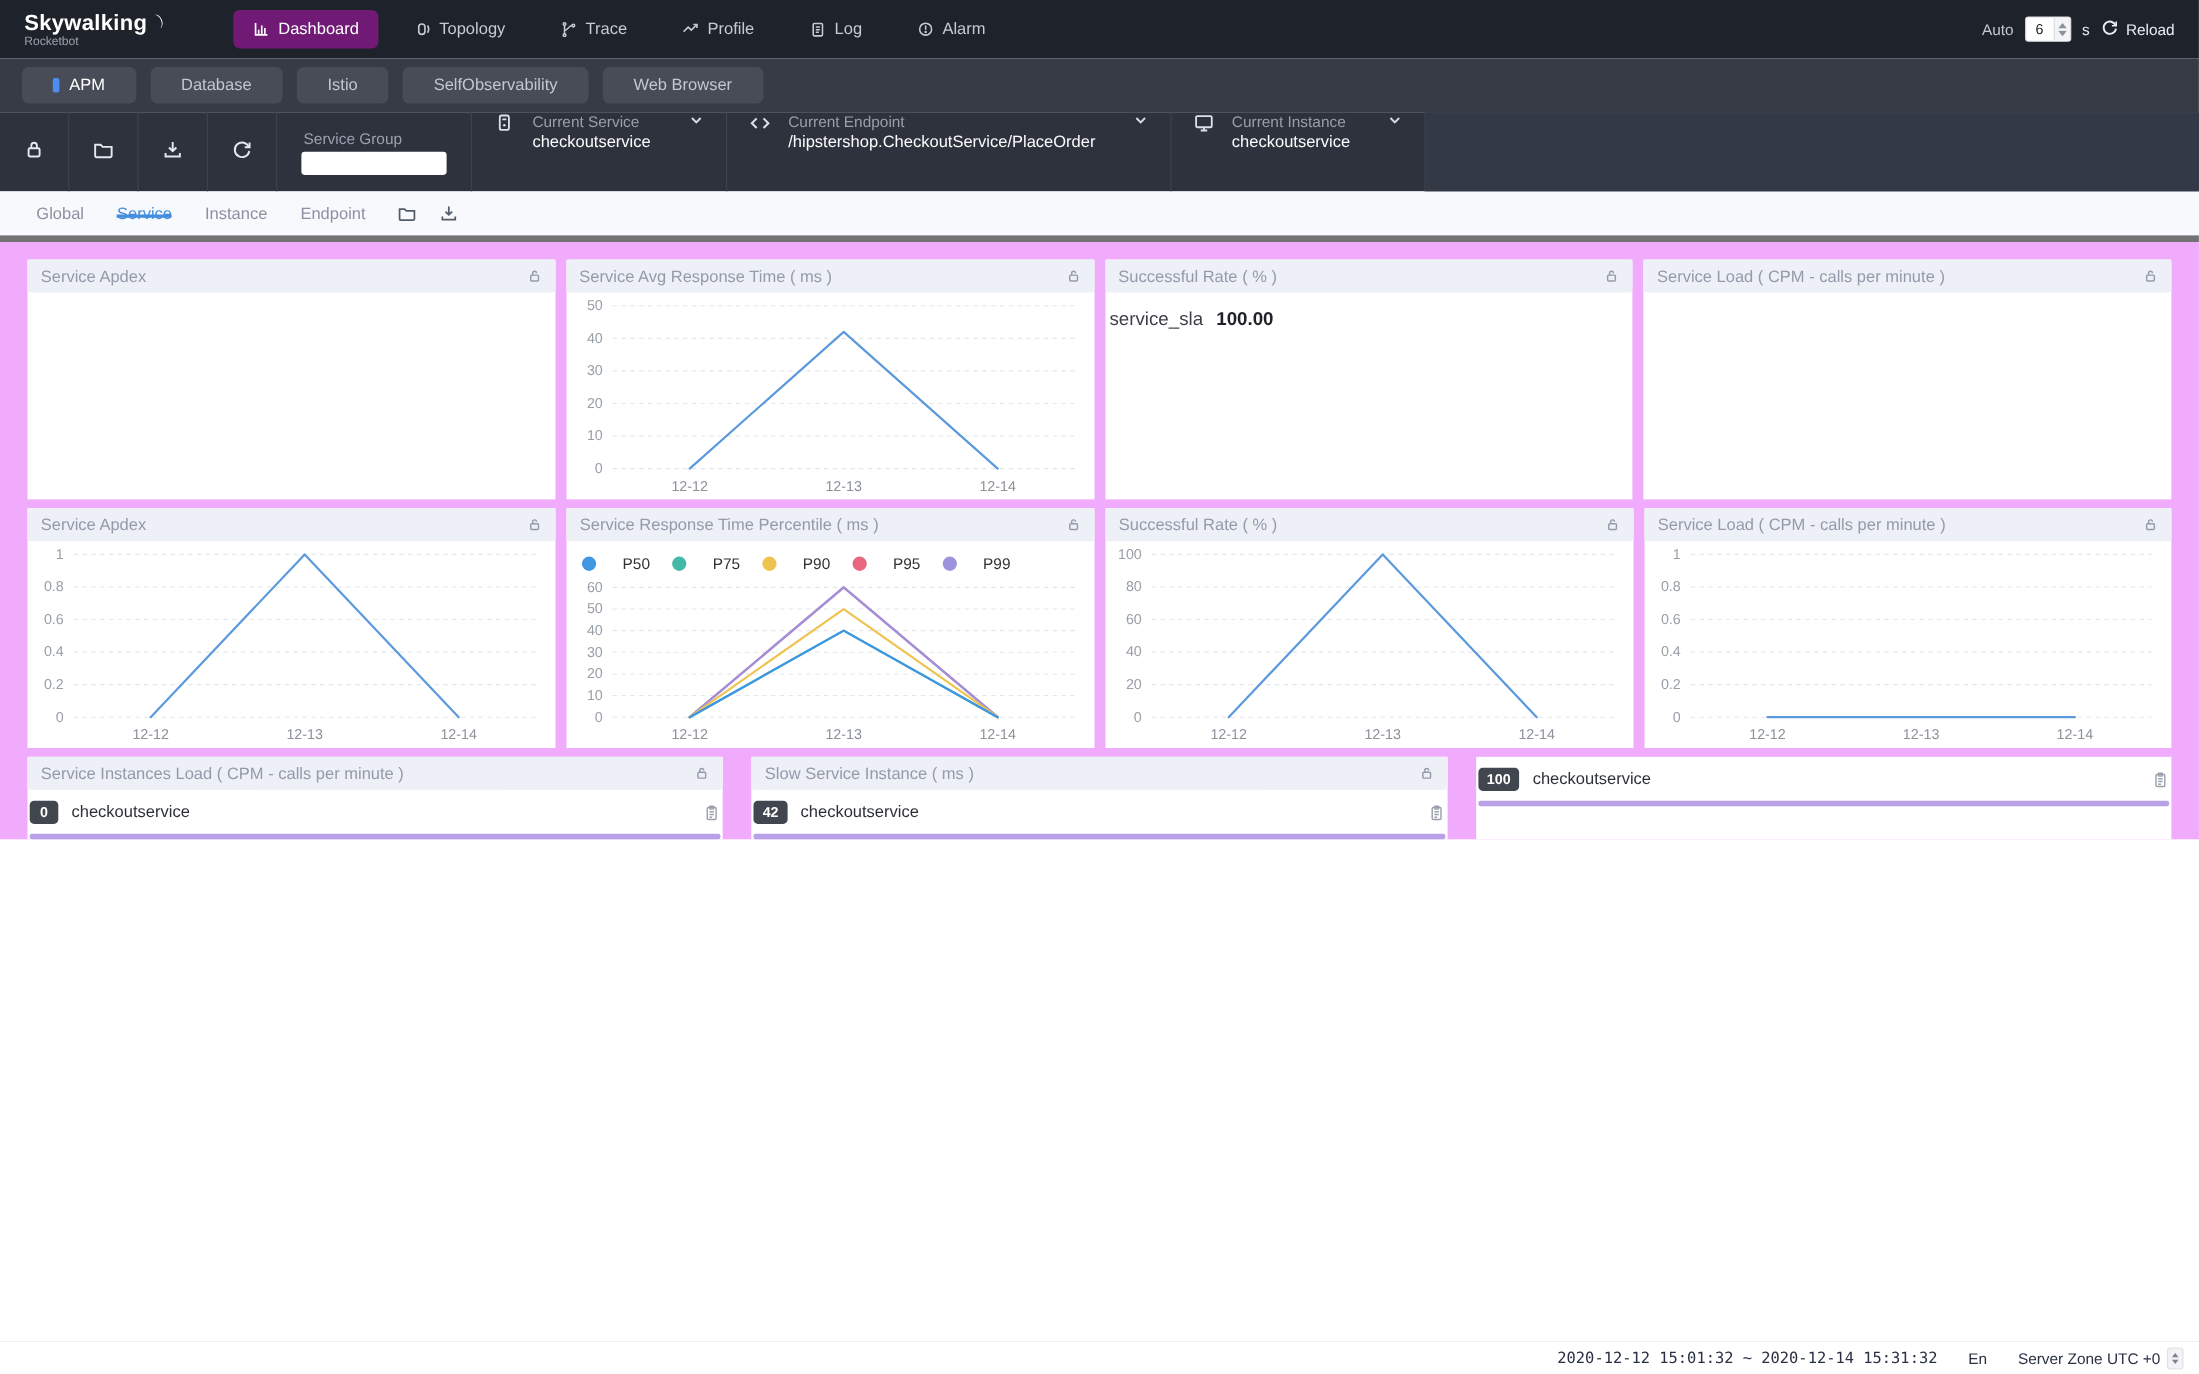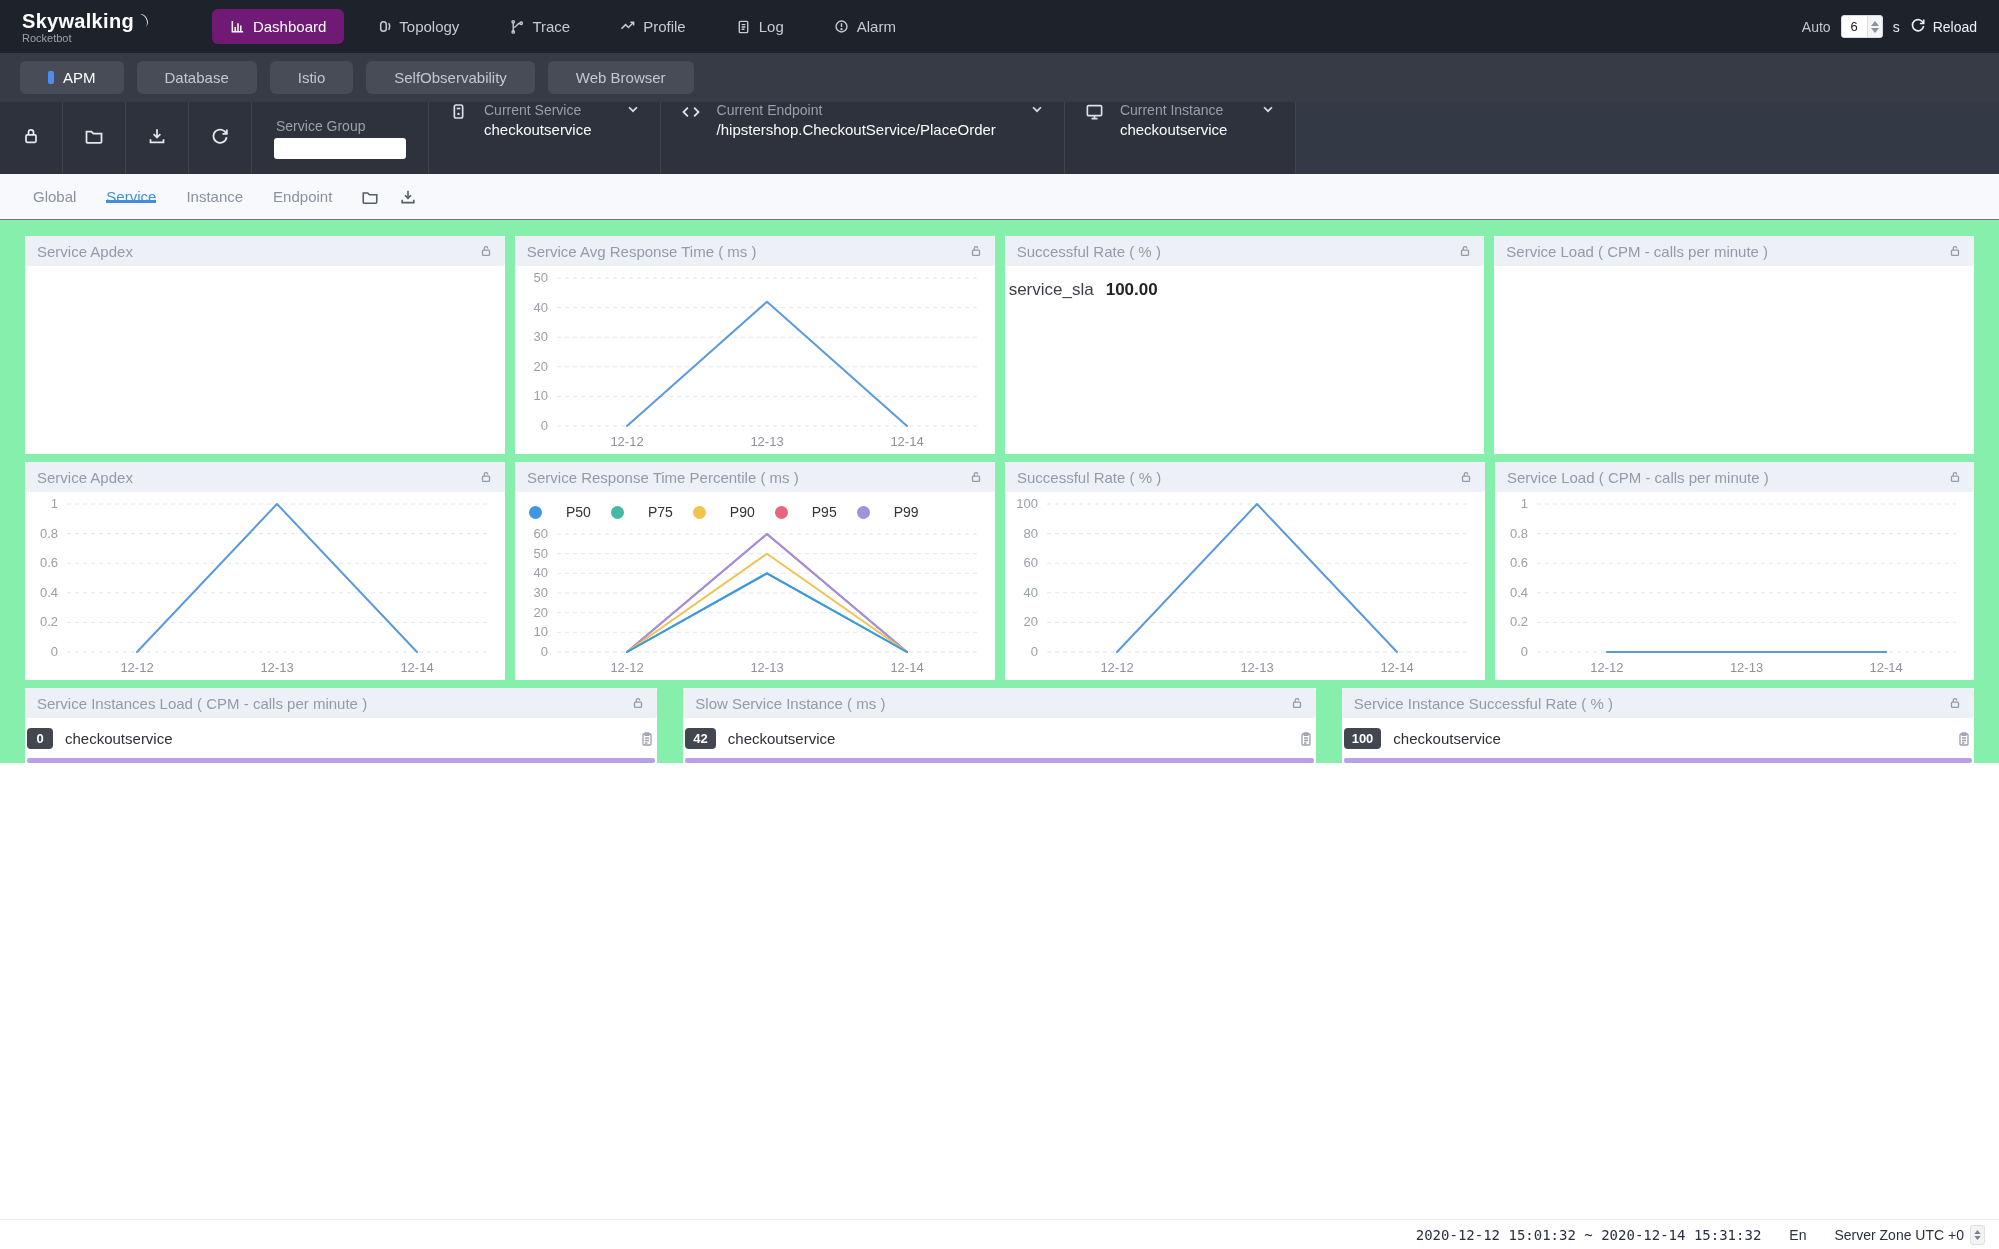--- a/index.html
+++ b/index.html
@@ -42,30 +42,30 @@
   .sg-label { color:#9aa0ad; font-size:14px; padding-left:2px; }
   .sg-input { width:132px; height:21px; background:#fff; border:none; border-radius:3px; font-size:13px; padding:0 6px; }
   .selector { display:flex; align-items:flex-start; padding:0 20px; gap:16px; cursor:pointer; }
   .sel-icon { color:#dde0e7; display:flex; }
   .sel-label { color:#989eac; font-size:14px; margin-bottom:3px; }
   .sel-value { color:#fbfcfe; font-size:15px; }
   .sel-caret { color:#d8dbe2; margin-left:18px; display:flex; }
   .tb-rest { flex:1; background:#343946; }
 
   
-  .subtabs { height:46px; background:#f7f9fc; border-bottom:1px solid #737373;
+  .subtabs { height:46px; background:#f7f9fc; border-bottom:6px solid #737373;
              display:flex; align-items:stretch; padding:16px 18px; }
   .subtab { display:flex; align-items:center; margin:0 15px; font-size:15px; color:#8b91a1;
             border-bottom:3px solid transparent; padding-top:3px; cursor:pointer; }
   .subtab.active { color:#448dde; border-bottom-color:#448dde; }
   .subtab-icons { display:flex; align-items:center; gap:20px; margin-left:14px; color:#555c69; }
   .subtab-icons span { cursor:pointer; display:flex; }
 
   
-  .content { padding:16px 25px 0 25px; background:#86efac; }
+  .content { padding:16px 25px 0 25px; background:#f0abfc; }
   .grid4 { display:grid; grid-template-columns:repeat(4,1fr); gap:10px; margin-bottom:8px; }
   .grid3 { display:grid; grid-template-columns:repeat(3,1fr); gap:26px; margin-bottom:8px; }
   .card  { background:#fff; }
   .card-head { height:30px; background:#edf0f6; border-radius:3px; display:flex; align-items:center;
                justify-content:space-between; padding:0 12px; }
   .card-title { color:#949aaa; font-size:15px; }
   .card-lock { color:#949aaa; display:flex; cursor:pointer; }
   .metric-body { padding:14px 4px; display:flex; align-items:baseline; gap:12px; }
   .metric-label { color:#3c3f46; font-size:17px; }
   .metric-value { color:#1e2126; font-size:17px; font-weight:bold; }
@@ -609,29 +609,20 @@
                 <rect x="6" y="2" width="4" height="2.4" rx="0.6"></rect>
                 <path d="M6 7h4M6 9.5h4M6 12h2.5"></path>
               </svg>
             </span>
         </div>
         <div class="inst-bar"></div>
       </div>
     </div>
 
     <div class="card">
-      <div class="card-head">
-        <span class="card-title">Service Instance Successful Rate ( % )</span>
-        <span class="card-lock">
-            <svg width="14" height="14" viewBox="0 0 16 16" fill="none" stroke="currentColor" stroke-width="1.5">
-              <rect x="4" y="7" width="8" height="6" rx="1"></rect>
-              <path d="M6 7V5a2 2 0 0 1 4 0"></path>
-            </svg>
-          </span>
-      </div>
       <div class="inst-body">
         <div class="inst-row">
           <span class="badge">100</span>
           <span class="inst-name">checkoutservice</span>
           <span class="inst-icon">
               <svg width="16" height="16" viewBox="0 0 16 16" fill="none" stroke="currentColor" stroke-width="1.3">
                 <rect x="4" y="3" width="8" height="11" rx="1"></rect>
                 <rect x="6" y="2" width="4" height="2.4" rx="0.6"></rect>
                 <path d="M6 7h4M6 9.5h4M6 12h2.5"></path>
               </svg>

